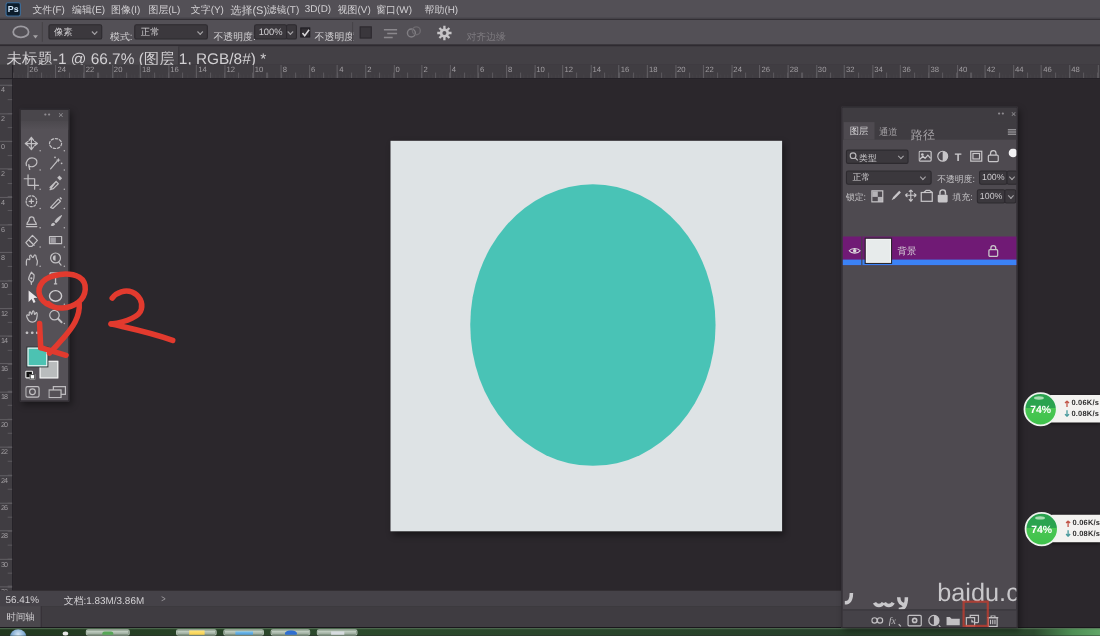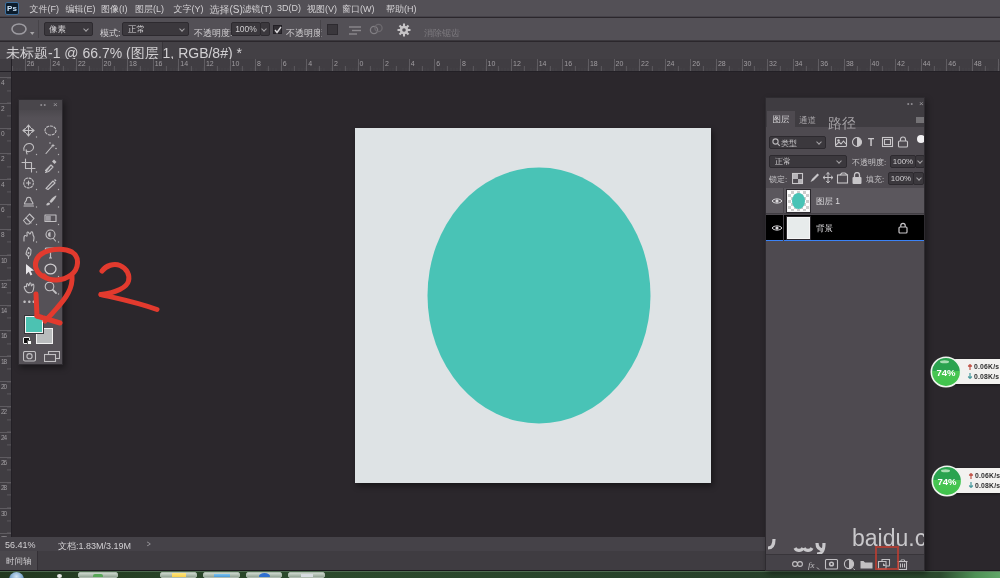--- a/index.html
+++ b/index.html
@@ -63,21 +63,21 @@
         <circle cx="8" cy="8" r="4.2"></circle>
         <g stroke="#c6c4c7" stroke-width="2.1">
 <line x1="8" y1="1.5" x2="8" y2="14.5"></line>
           <line x1="1.5" y1="8" x2="14.5" y2="8"></line>
           <line x1="3.5" y1="3.5" x2="12.5" y2="12.5"></line>
           <line x1="12.5" y1="3.5" x2="3.5" y2="12.5"></line>
         </g>
 <circle cx="8" cy="8" r="1.8" fill="#535056"></circle>
       </g>
     </svg>
-<span class="abs" style="left:424px;top:9px;font-size:9px;color:#7d7a7f">消除锯齿</span>
+<span class="abs" style="left:424px;top:9px;font-size:9px;color:#7d7a7f">对齐边缘</span>
 </div>
 <div class="abs" style="left:0;top:42px;width:1000px;height:17px;background:#434045">
 <div class="abs" style="left:0;top:0;width:163px;height:17px;background:#4a474c;border-right:1px solid #38353a">
 <span class="abs txt" style="left:6px;top:3px;font-size:14px">未标题-1 @ 66.7% (图层 1, RGB/8#) *</span>
 <span class="abs" style="left:149px;top:2px;font-size:10px;color:#a8a6aa">×</span>
 </div>
   </div>
 <div class="abs" style="left:0;top:59px;width:1000px;height:13px;background:#403d42;border-bottom:1px solid #232026;overflow:hidden">
 <div class="abs" style="left:0;top:0;width:1000px;height:13px;background:repeating-linear-gradient(90deg,#55525736 0 .8px,transparent .8px 3.2px);background-position:357.5px 0;background-size:auto;top:9px;height:4px"></div>
 <div class="abs" style="left:0;top:7px;width:1000px;height:6px;background:repeating-linear-gradient(90deg,#5b585d 0 1px,transparent 1px 12.8px);background-position:11.89999999999998px 0"></div>
@@ -204,21 +204,21 @@
     <div class="abs" style="left:1px;top:437.5px;font-size:6.5px;color:#a09da1;letter-spacing:-1px">30</div>
     <div class="abs" style="left:1px;top:462.8px;font-size:6.5px;color:#a09da1;letter-spacing:-1px">32</div>
 </div>
 <div class="abs" style="left:355px;top:128px;width:356px;height:355px;background:#dee3e5;box-shadow:2px 3px 6px rgba(0,0,0,.45)">
 <svg width="356" height="355">
       <ellipse cx="184" cy="167.5" rx="111.5" ry="128" fill="#49c3b6"></ellipse>
     </svg>
 </div>
 <div class="abs" style="left:0;top:537px;width:765px;height:14px;background:#454248">
 <span class="abs txt" style="left:5px;top:3px;font-size:9px">56.41%</span>
-<span class="abs txt" style="left:58px;top:3px;font-size:9px">文档:1.83M/3.19M</span>
+<span class="abs txt" style="left:58px;top:3px;font-size:9px">文档:1.83M/3.86M</span>
 <span class="abs" style="left:146px;top:2px;font-size:9px;color:#a3a1a5;display:inline-block;transform:scaleX(.75)">&gt;</span>
 </div>
 <div class="abs" style="left:0;top:551px;width:765px;height:19px;background:#3f3c41">
 <div class="abs" style="left:0;top:0;width:38px;height:19px;background:#4a474c;border-right:1px solid #332f35"></div>
 <span class="abs txt" style="left:6px;top:5px;font-size:8.5px">时间轴</span>
 </div>
 <div class="abs" style="left:0;top:570px;width:1000px;height:1px;background:#1a171c"></div>
 <div class="abs" style="left:0;top:571px;width:1000px;height:7px;background:linear-gradient(90deg,#22381f 0,#2c4a2c 30%,#27402a 75%,#2c4a2e 94%,#4e8f55 97.5%,#61a668 100%)">
 <div class="abs" style="left:0;top:0;width:1000px;height:1px;background:#57755a;opacity:.8"></div>
 <div class="abs" style="left:9px;top:1px;width:15px;height:15px;border-radius:50%;background:radial-gradient(circle at 50% 30%,#cfe2f2 0,#7ea8cf 45%,#2c4a72 80%)"></div>
@@ -354,21 +354,21 @@
     </svg>
 </div>
 <div class="abs" style="left:765px;top:97px;width:160px;height:474px;background:#4e4a50;border:1px solid #2e2b30;box-shadow:2px 3px 6px rgba(0,0,0,.4);overflow:hidden">
 <div class="abs" style="left:0;top:0;width:160px;height:13px;background:#3f3c41">
       <span class="abs" style="left:141px;top:2px;color:#8f8c91;font-size:7px;letter-spacing:1px">••</span>
       <span class="abs" style="left:153px;top:1px;color:#9b999d;font-size:8px">×</span>
     </div>
 <div class="abs" style="left:0;top:13px;width:160px;height:16px;background:#3f3c41">
 <div class="abs" style="left:1px;top:0;width:28px;height:16px;background:#4e4a50;color:#d8d6d9;font-size:8.5px;text-align:center;line-height:16px">图层</div>
 <span class="abs" style="left:33px;top:4px;color:#a5a2a6;font-size:8.5px">通道</span>
-<span class="abs" style="left:62px;top:4px;color:#a5a2a6;font-size:14px">路径</span>
+<span class="abs" style="left:62px;top:4px;color:#a5a2a6;font-size:11px">路径</span>
 <svg class="abs" style="left:150px;top:6px" width="8" height="6">
         <g stroke="#b5b3b6" stroke-width="0.9">
           <line x1="0" y1="1" x2="8" y2="1"></line>
           <line x1="0" y1="3" x2="8" y2="3"></line>
           <line x1="0" y1="5" x2="8" y2="5"></line>
         </g>
       </svg>
 </div>
 <div class="abs box" style="left:3px;top:38px;width:57px;height:13px"></div>
 <svg class="abs" style="left:6px;top:40px" width="9" height="9">
@@ -425,32 +425,21 @@
       </g>
 <g transform="translate(60,0)">
         <rect x="0.5" y="5" width="9" height="7" rx="1" fill="#c8c6c9"></rect>
         <path d="M2.5,5 v-2 a2.5,2.5 0 0 1 5,0 V5" fill="none" stroke="#c8c6c9" stroke-width="1.3"></path>
       </g>
 </svg>
 <span class="abs" style="left:100px;top:76px;color:#c5c3c6;font-size:8px">填充:</span>
 <div class="abs box" style="left:122px;top:74px;width:26px;height:13px;font-size:8px;line-height:11px;text-align:center">100%</div>
 <div class="abs box" style="left:147px;top:74px;width:11px;height:13px"></div>
     <div class="dd" style="left:151px;top:78px"></div>
-<div class="abs" style="left:0;top:90px;width:160px;height:26px;background:#5b575d;border-bottom:1px solid #413e43">
-<div class="abs" style="left:17px;top:0;width:1px;height:26px;background:#49454b"></div>
-<svg class="abs" style="left:5px;top:9px" width="12" height="8">
-        <path d="M1,4 C3,1.2 9,1.2 11,4 C9,6.8 3,6.8 1,4 Z" fill="none" stroke="#dddbde" stroke-width="1"></path>
-        <circle cx="6" cy="4" r="1.6" fill="#dddbde"></circle>
-      </svg>
-<div class="abs" style="left:21px;top:2px;width:23px;height:22px;background:#fff;background-image:linear-gradient(45deg,#cdcdcd 25%,transparent 25%,transparent 75%,#cdcdcd 75%),linear-gradient(45deg,#cdcdcd 25%,transparent 25%,transparent 75%,#cdcdcd 75%);background-size:6px 6px;background-position:0 0,3px 3px;border:1px solid #f5f5f5;outline:1px solid #2b282d"><svg width="21" height="20">
-          <ellipse cx="10.5" cy="10" rx="6.5" ry="8" fill="#49c3b6"></ellipse>
-        </svg></div>
-<span class="abs" style="left:50px;top:8px;color:#dddbde;font-size:8.5px">图层 1</span>
-</div>
-<div class="abs" style="left:0;top:117px;width:160px;height:26px;background:#000000;border-bottom:1px solid #3b82f6">
+<div class="abs" style="left:0;top:117px;width:160px;height:26px;background:#701a75;border-bottom:5px solid #3b82f6">
 <div class="abs" style="left:17px;top:0;width:1px;height:26px;background:#454147"></div>
 <svg class="abs" style="left:5px;top:9px" width="12" height="8">
         <path d="M1,4 C3,1.2 9,1.2 11,4 C9,6.8 3,6.8 1,4 Z" fill="none" stroke="#dddbde" stroke-width="1"></path>
         <circle cx="6" cy="4" r="1.6" fill="#dddbde"></circle>
       </svg>
 <div class="abs" style="left:21px;top:2px;width:23px;height:22px;background:#e7ebeb;border:1px solid #f5f5f5;outline:1px solid #2b282d"></div>
 <span class="abs" style="left:50px;top:8px;color:#dddbde;font-size:8.5px">背景</span>
 <svg class="abs" style="left:132px;top:7px" width="10" height="12">
         <rect x="1" y="5" width="8" height="6" rx="1" fill="none" stroke="#c8c6c9" stroke-width="1.2"></rect>
         <path d="M2.8,5 v-1.5 a2.2,2.2 0 0 1 4.4,0 V5" fill="none" stroke="#c8c6c9" stroke-width="1.2"></path>

